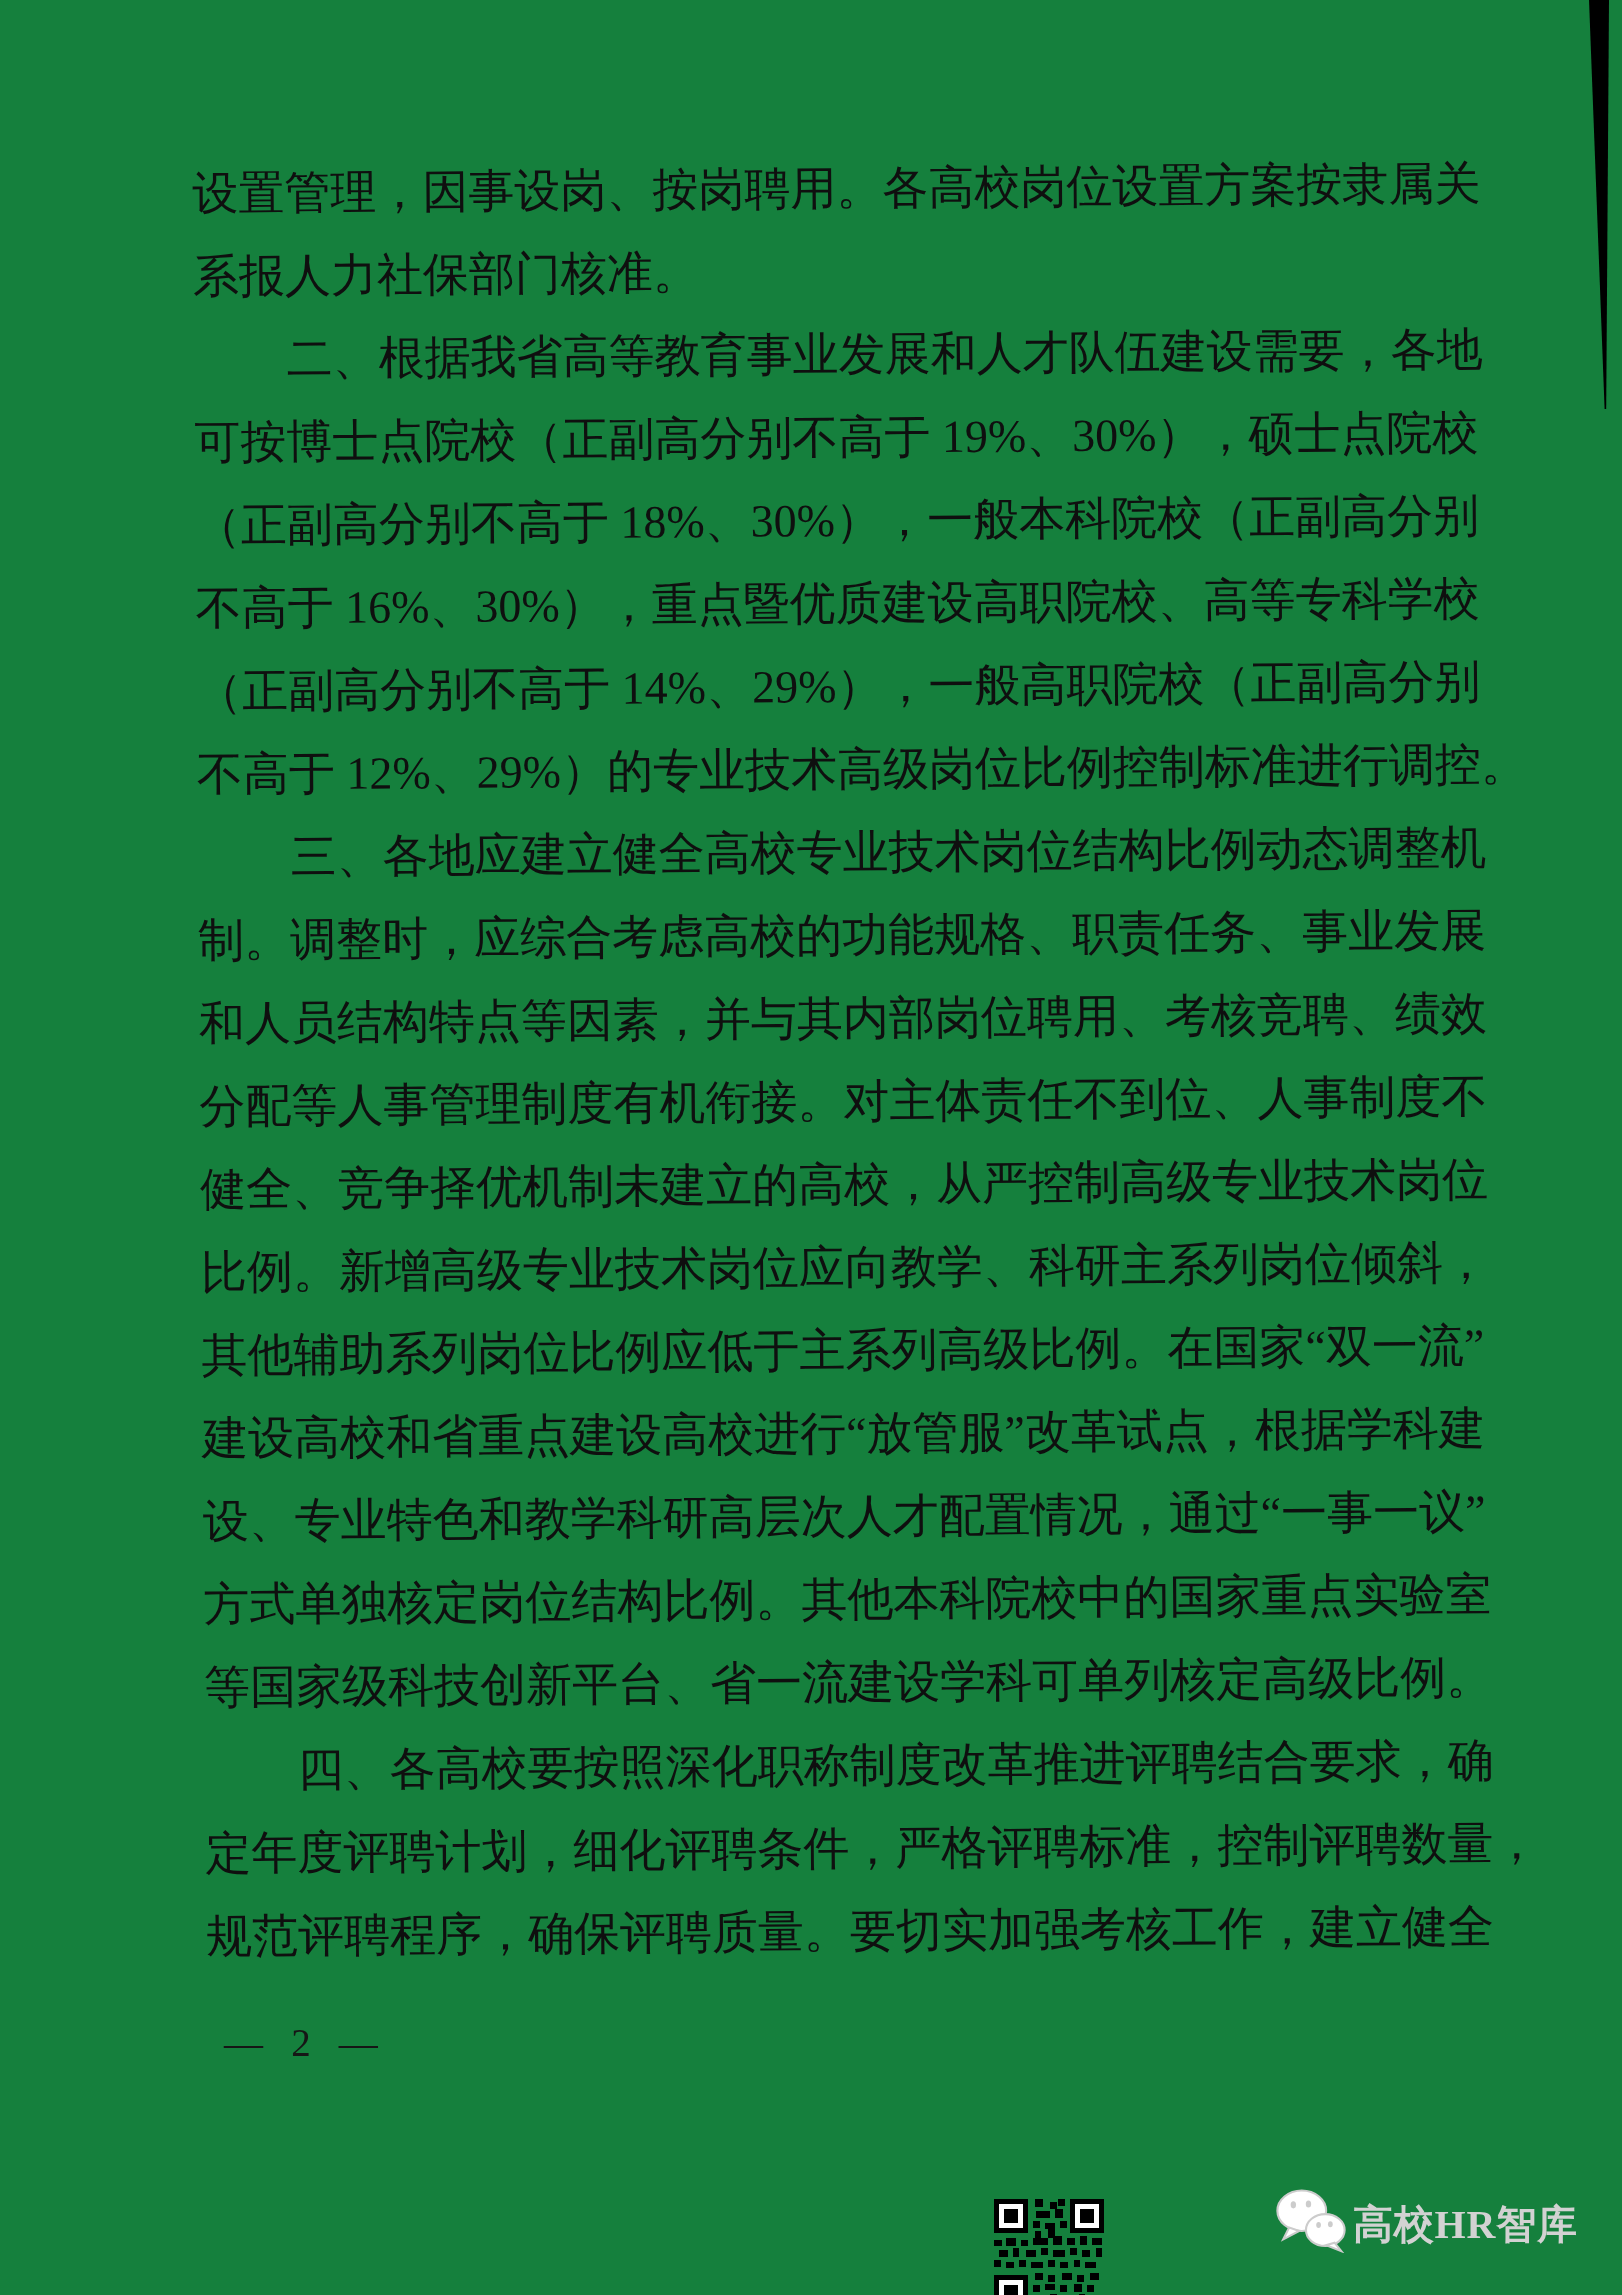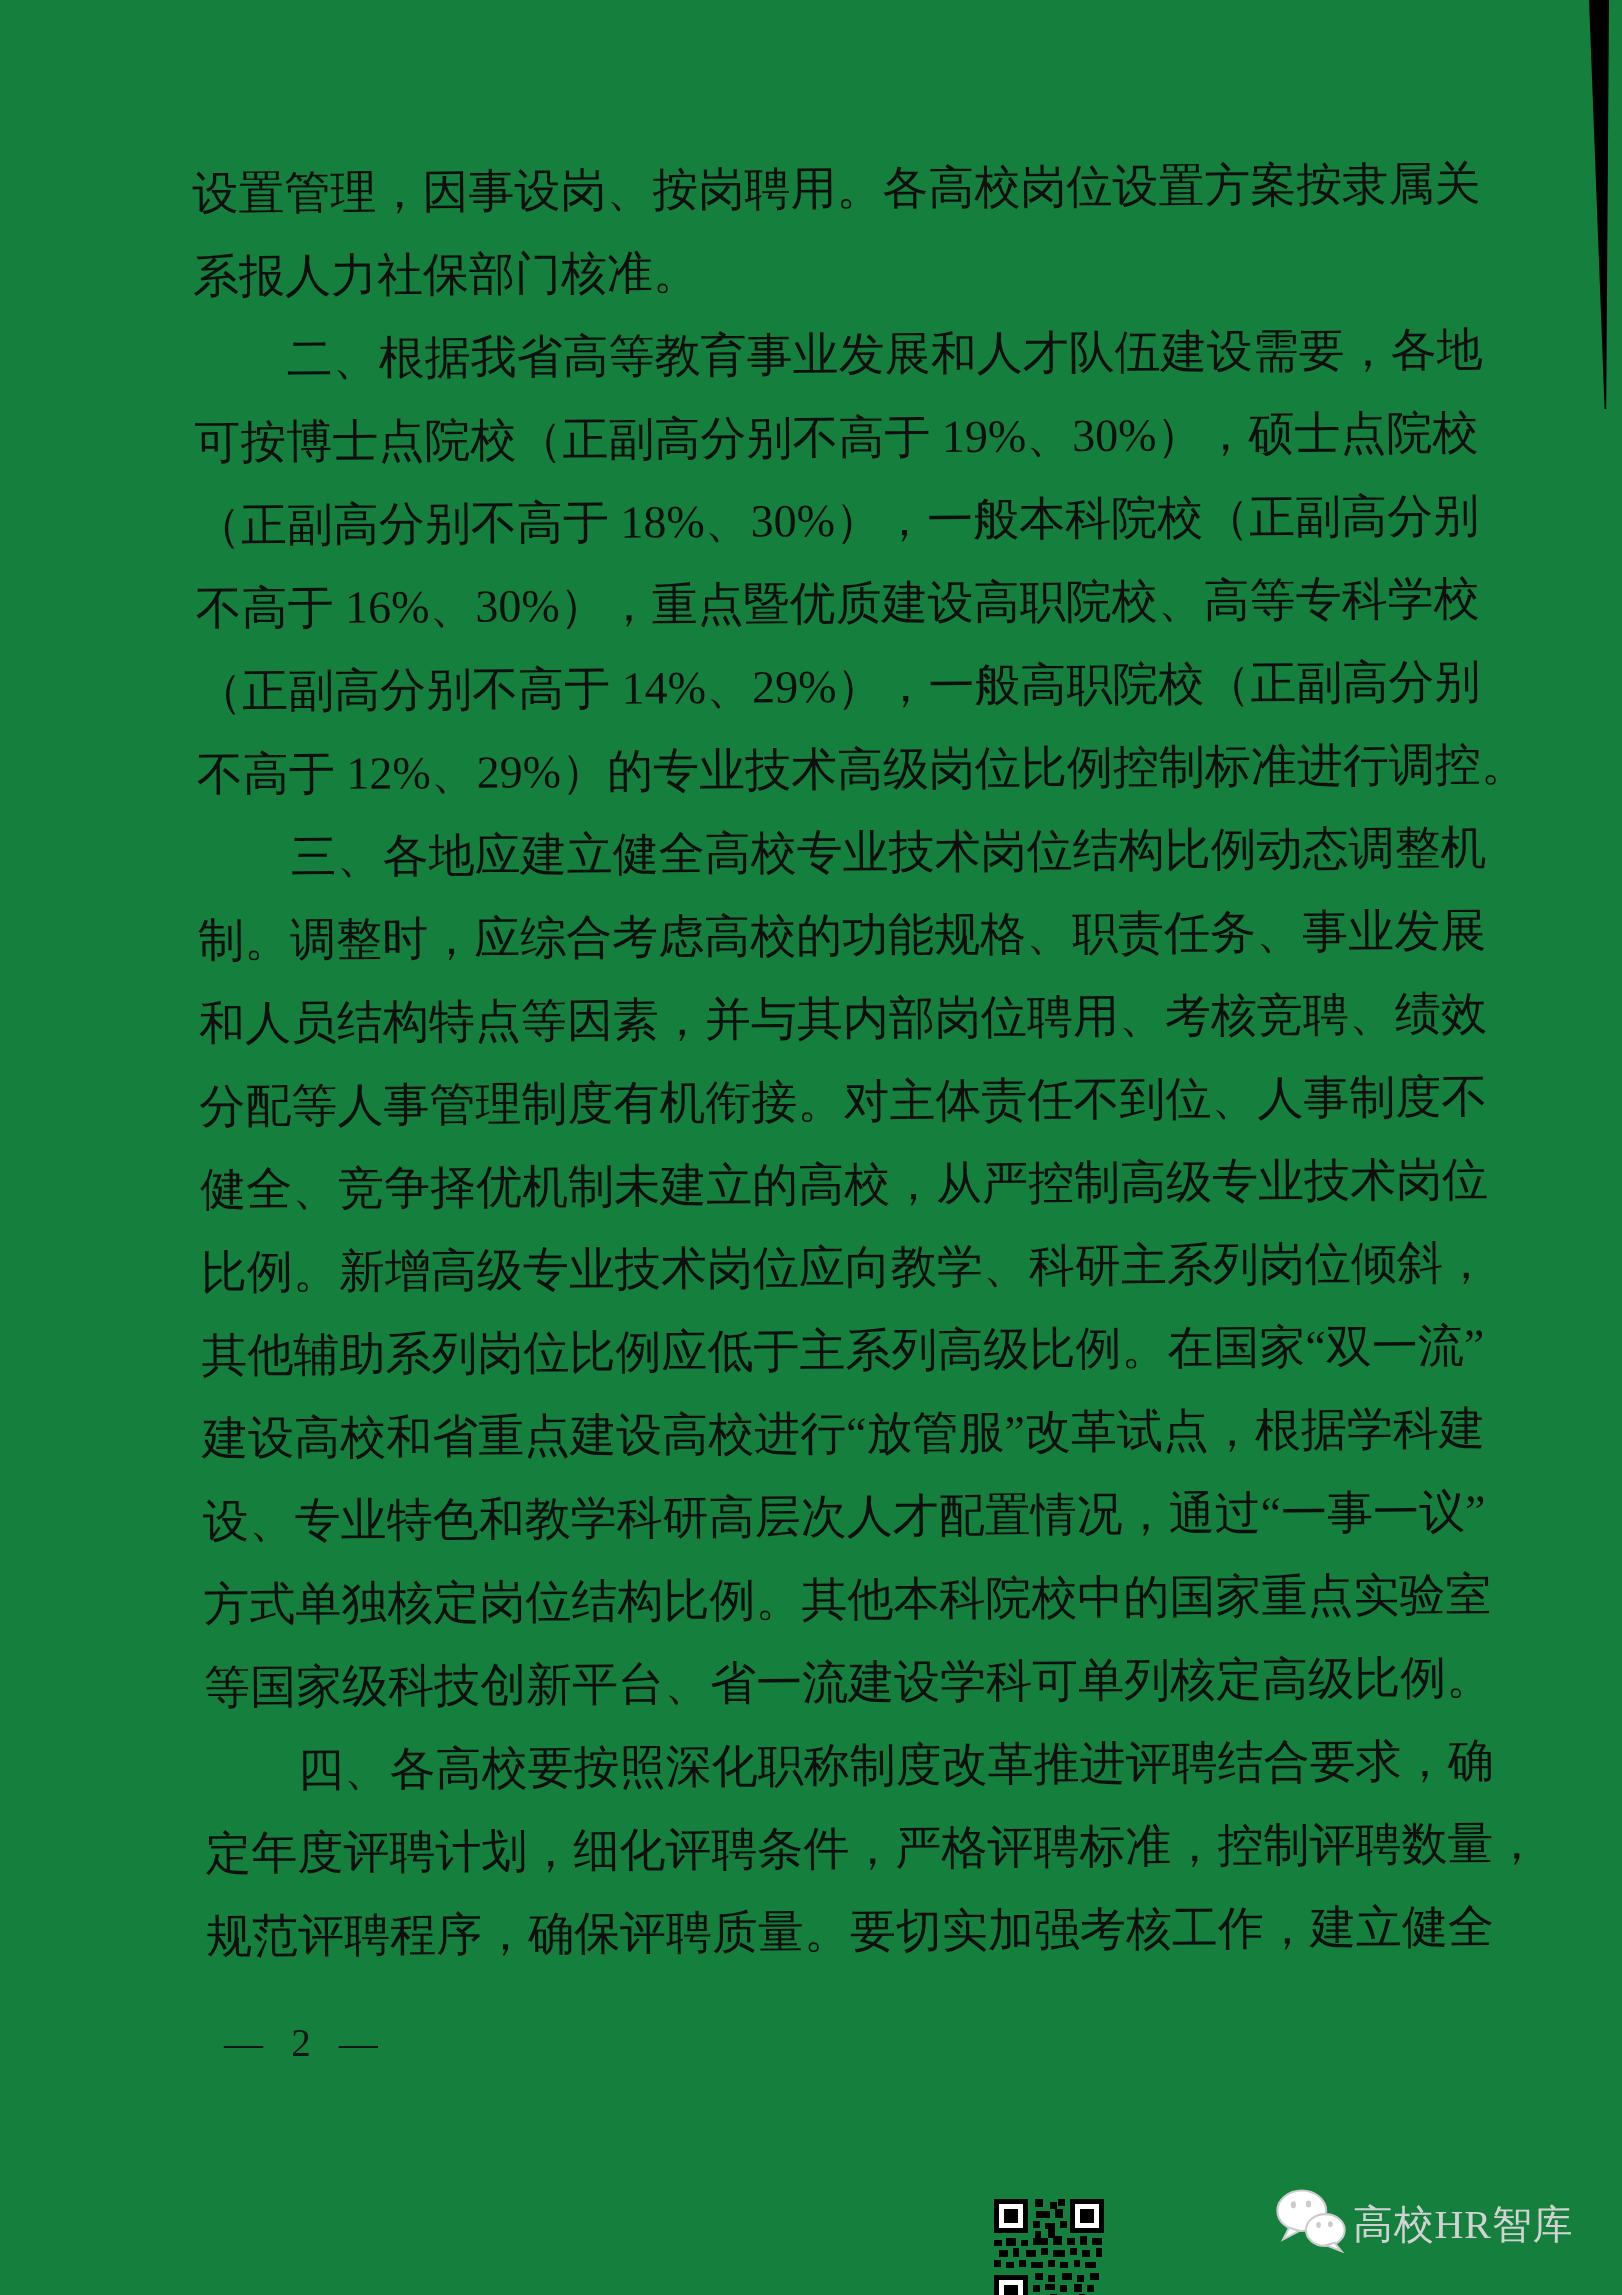--- a/index.html
+++ b/index.html
@@ -34,21 +34,21 @@
   .page-number{
     position:absolute;left:224px;top:2020px;
     font-size:39px;color:#161616;letter-spacing:4.2px;word-spacing:10px;
     white-space:nowrap;
   }
 
   
   .qr{position:absolute;left:994px;top:2199px;width:110px;height:110px;}
   .watermark{
     position:absolute;left:1274px;top:2187px;display:flex;align-items:flex-start;
-    z-index:1;white-space:nowrap;
+    z-index:1;white-space:nowrap;font-weight:bold;
   }
   .wm-text{
     margin-left:5px;margin-top:10px;font-size:40px;color:#d2d2d2;
     letter-spacing:0.8px;font-family:"Liberation Serif","DejaVu Serif",serif;
   }
   .attribution{
     position:absolute;left:1138px;top:2215px;z-index:2;
     font-size:40px;color:#050505;white-space:nowrap;
   }
   .attribution .app{margin-left:30px;}

